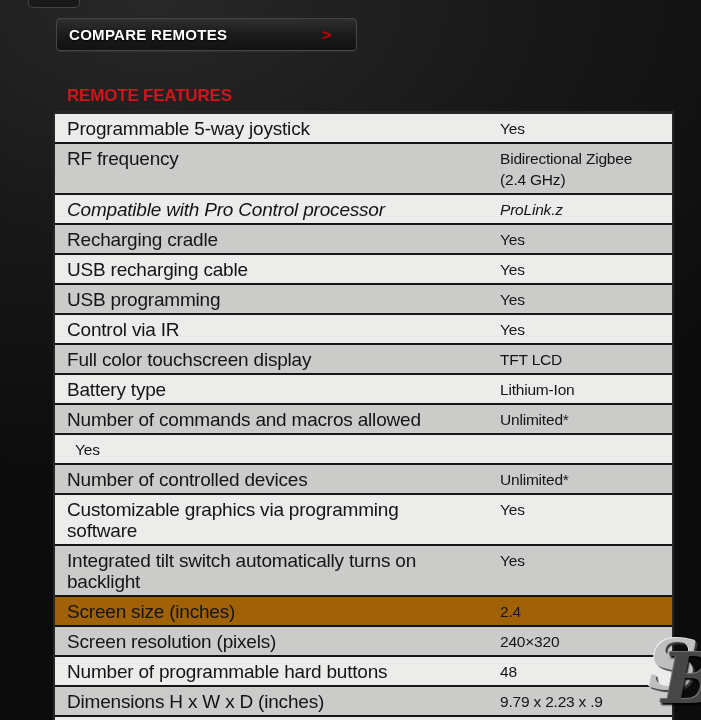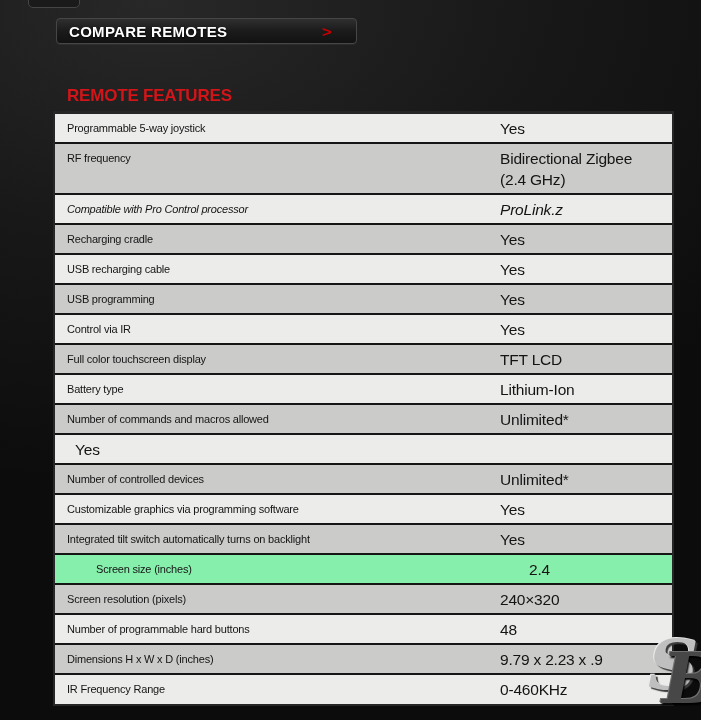--- a/index.html
+++ b/index.html
@@ -11,21 +11,21 @@
     font-family:"Liberation Sans", sans-serif;
   }
   
   .tab-remnant{
     position:absolute;left:28px;top:-8px;width:52px;height:16px;
     background:#1a1a1a;border:1px solid #454545;border-radius:5px;
     box-sizing:border-box;
   }
   
   .compare-btn{
-    position:absolute;left:56px;top:18px;width:301px;height:26px;
+    position:absolute;left:56px;top:18px;width:301px;height:33px;
     box-sizing:border-box;
     border:1px solid #464646;border-radius:4px;
     background:linear-gradient(180deg,#2f2f2f 0%,#1b1b1b 50%,#121212 100%);
     box-shadow:0 1px 0 rgba(255,255,255,0.05);
     display:flex;align-items:center;
     padding:0 12px;
     cursor:pointer;
   }
   .btn-label{
     color:#ffffff;font-size:15px;font-weight:bold;letter-spacing:.3px;
@@ -50,21 +50,21 @@
   }
   .feature-row{
     display:flex;align-items:flex-start;
     min-height:28.5px;box-sizing:border-box;
     border-bottom:2px solid #151515;
   }
   .feature-row:last-child{border-bottom:none;}
   .cell-name{
     flex:0 0 425px;box-sizing:border-box;
     padding:4px 8px 3px 12px;
-    font-size:11px;line-height:21px;color:#141414;letter-spacing:-0.2px;
+    font-size:19px;line-height:21px;color:#141414;letter-spacing:-0.2px;
   }
   .cell-value{
     flex:1;box-sizing:border-box;
     padding:4px 12px 3px 0;
     font-size:15.5px;line-height:21px;color:#141414;letter-spacing:-0.2px;margin-left:20px;
   }
   
   .watermark{
     position:absolute;left:646px;top:628px;width:56px;height:92px;
     pointer-events:none;z-index:5;
@@ -144,21 +144,21 @@
         <div class="cell-value">Unlimited*</div>
       </div>
       <div class="feature-row" style="background: rgb(236, 236, 235);">
         <div class="cell-name">Customizable graphics via programming software</div>
         <div class="cell-value">Yes</div>
       </div>
       <div class="feature-row" style="background: rgb(203, 203, 202);">
         <div class="cell-name">Integrated tilt switch automatically turns on backlight</div>
         <div class="cell-value">Yes</div>
       </div>
-      <div class="feature-row" style="background: #86efac; padding-left: 29px;">
+      <div class="feature-row" style="background: #a16207;">
         <div class="cell-name">Screen size (inches)</div>
         <div class="cell-value">2.4</div>
       </div>
       <div class="feature-row" style="background: rgb(203, 203, 202);">
         <div class="cell-name">Screen resolution (pixels)</div>
         <div class="cell-value">240×320</div>
       </div>
       <div class="feature-row" style="background: rgb(236, 236, 235);">
         <div class="cell-name">Number of programmable hard buttons</div>
         <div class="cell-value">48</div>

